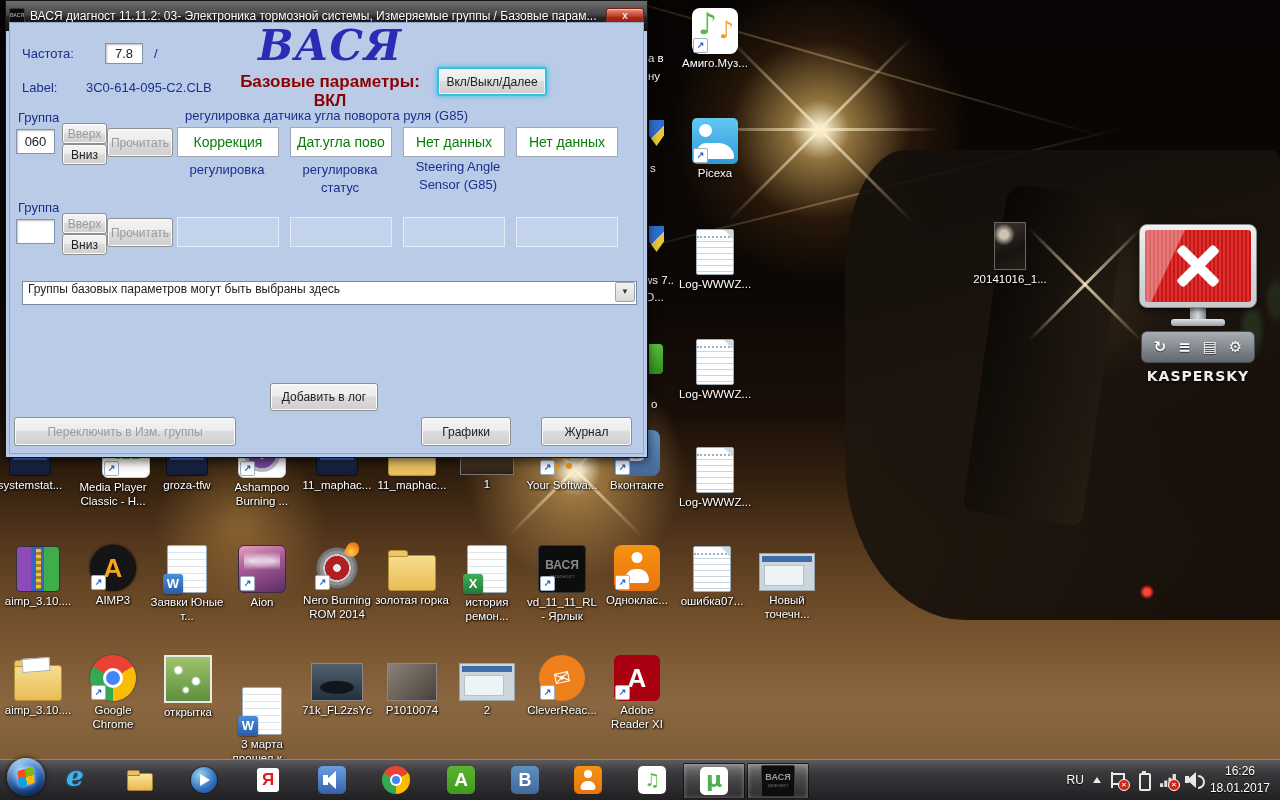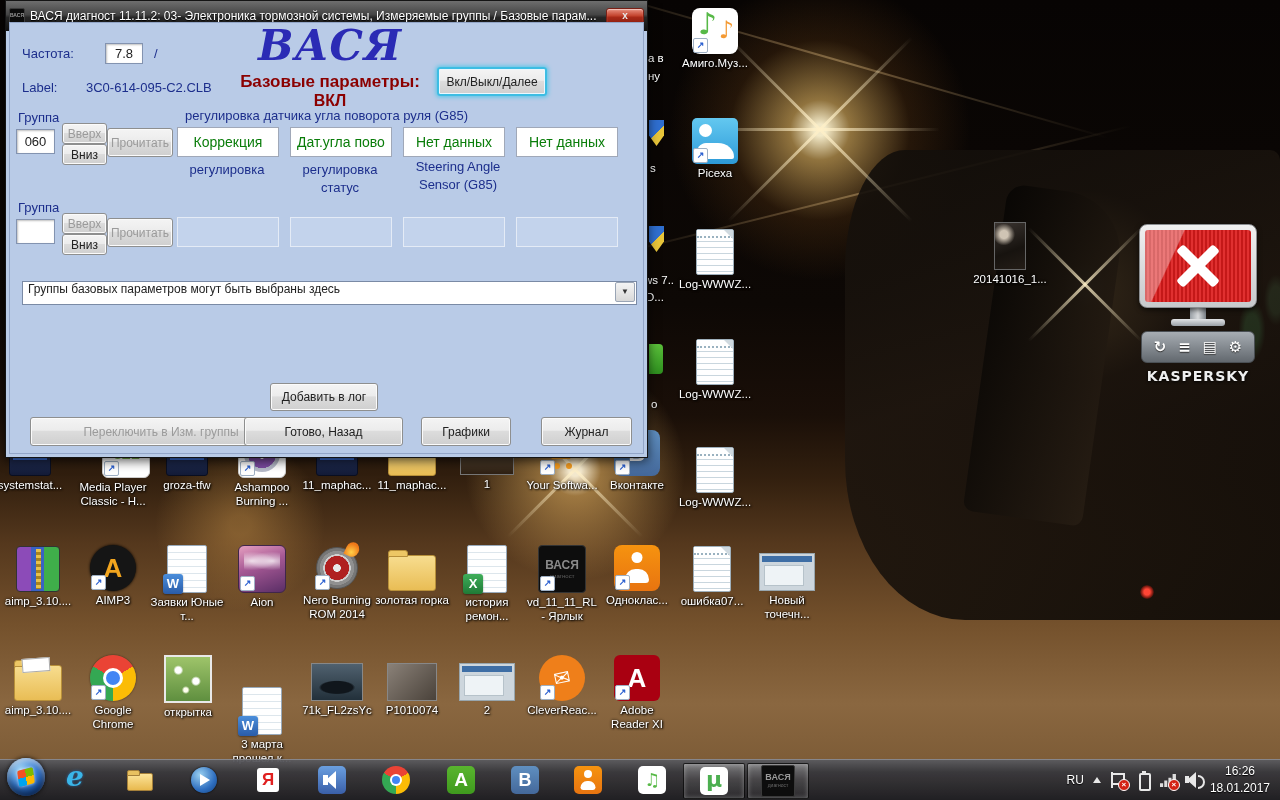--- a/index.html
+++ b/index.html
@@ -489,22 +489,21 @@
       <div class="gbox empty" style="left:280px;top:194px;width:100px;height:28px;"></div>
       <div class="gbox empty" style="left:393px;top:194px;width:100px;height:28px;"></div>
       <div class="gbox empty" style="left:506px;top:194px;width:100px;height:28px;"></div>
 
       <div class="combo">
         <div class="combo-txt">Группы базовых параметров могут быть выбраны здесь</div>
         <div class="combo-arrow">▼</div>
       </div>
 
       <div class="btn" style="left:260px;top:360px;width:106px;height:26px;">Добавить в лог</div>
-      <div class="btn dis" style="left:20px;top:394px;width:220px;height:27px;padding-left:20px;">Переключить в Изм. группы</div>
-      <div class="btn" style="left:234px;top:394px;width:157px;height:27px;">Готово, Назад</div>
+      <div class="btn dis" style="left:4px;top:394px;width:220px;height:27px;">Переключить в Изм. группы</div>
       <div class="btn" style="left:411px;top:394px;width:88px;height:27px;">Графики</div>
       <div class="btn" style="left:531px;top:394px;width:89px;height:27px;">Журнал</div>
     </div>
   </div>
 
   <div class="tb">
     <div id="tb-items">
         <div class="tb-item" style="left: 4px; width: 44px;">
           <div class="t-start"></div>
         </div>

